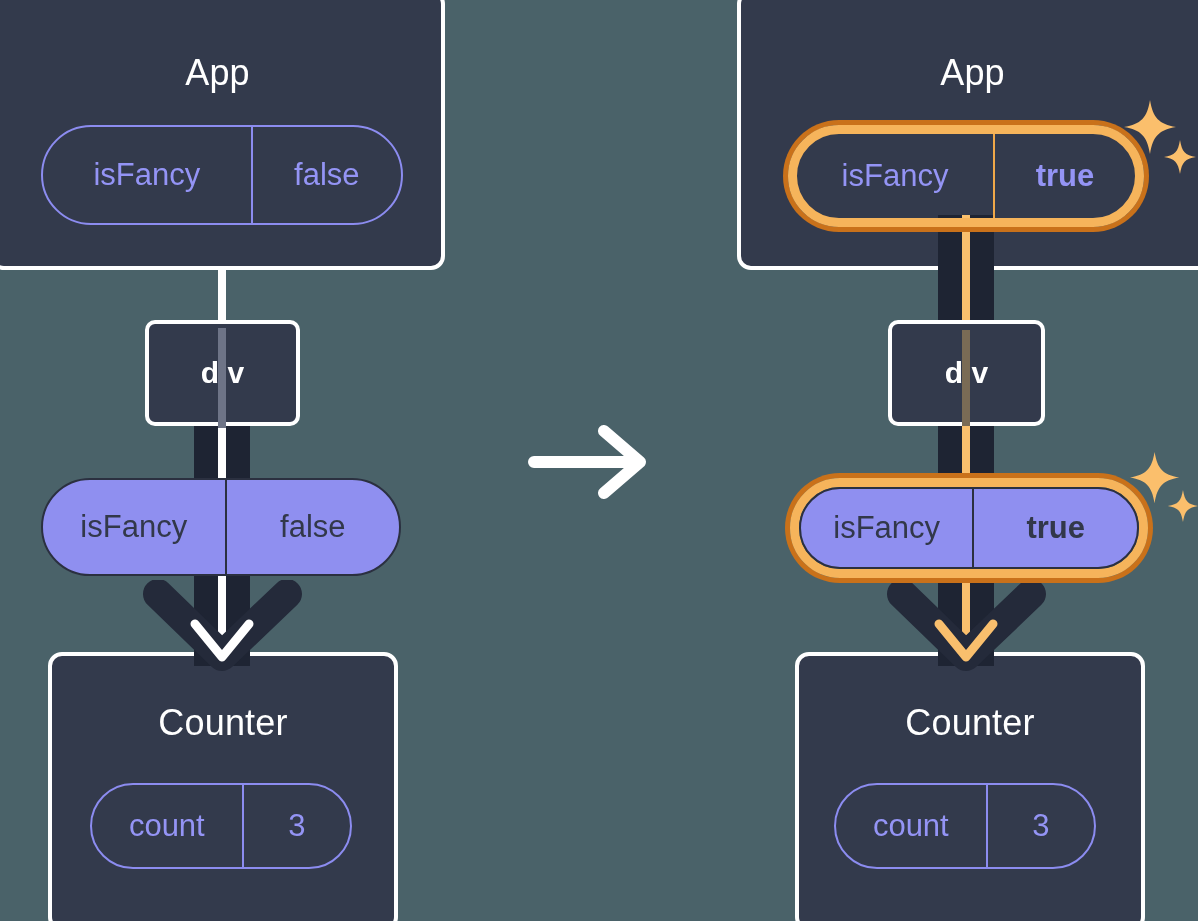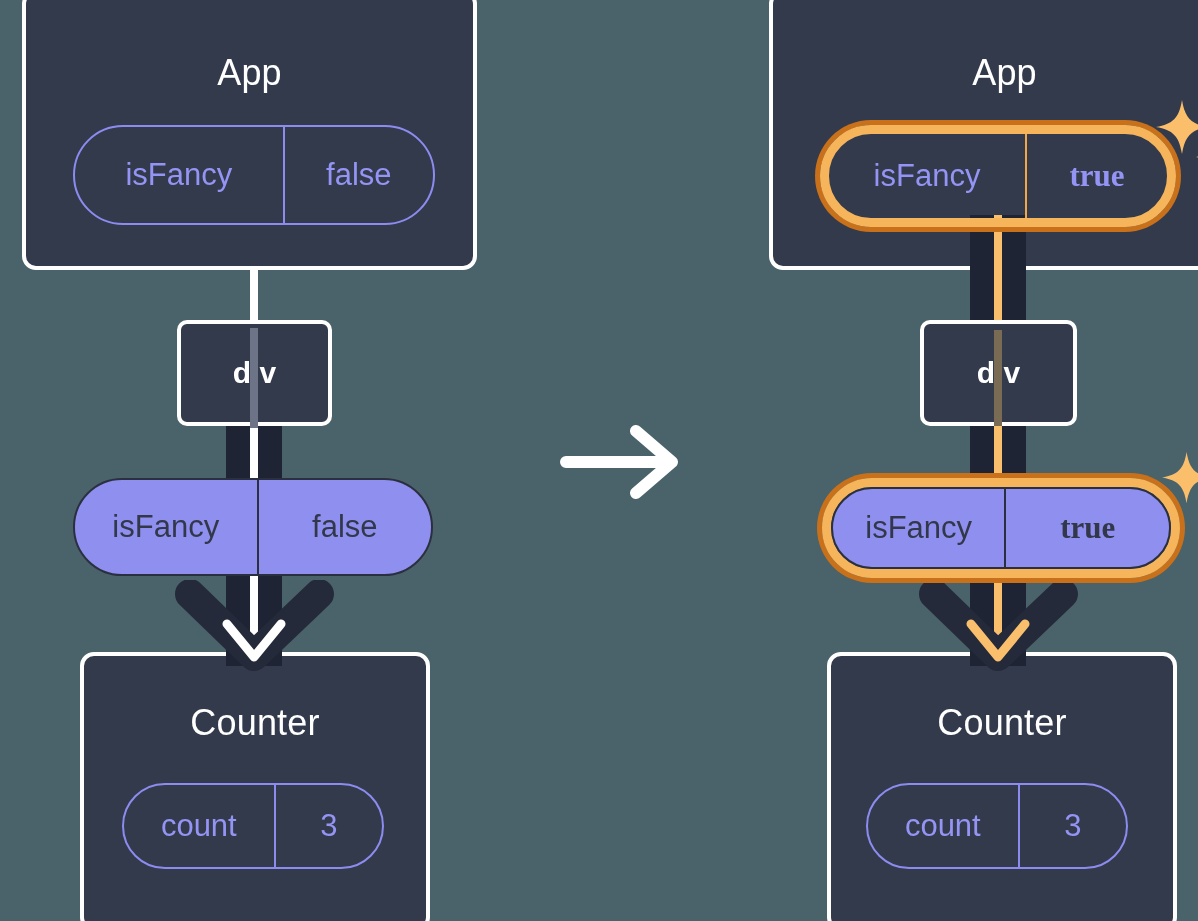--- a/index.html
+++ b/index.html
@@ -3,21 +3,21 @@
 <meta charset="utf-8">
 <style>
   html,body{margin:0;padding:0;}
   body{
     width:1198px;height:921px;
     background:#4A6269;
     font-family:"Liberation Sans","DejaVu Sans",sans-serif;
     overflow:hidden;
     position:relative;
   }
-  .stage{position:absolute;inset:0;margin-left:32px;}
+  .stage{position:absolute;inset:0;}
 
   
   .box{
     position:absolute;
     background:#333A4C;
     border:4px solid #FFFFFF;
     border-radius:14px;
     box-sizing:border-box;
   }
   .box-title{
@@ -87,21 +87,21 @@
     position:absolute;
     inset:0;
     border-radius:999px;
     display:flex;align-items:stretch;
     overflow:hidden;
   }
   .ring .inner .cell{
     display:flex;align-items:center;justify-content:center;
     font-size:31px;white-space:nowrap;
   }
-  .ring .inner .cell.bold{font-weight:700;font-family:Liberation Serif, serif;}
+  .ring .inner .cell.bold{font-weight:700;}
 
   .ring-outline .inner{background:transparent;}
   .ring-outline .inner .cell{color:#9494F5;}
   .ring-outline .inner .cell.k{flex:0 0 58%;border-right:2px solid #F0A849;}
   .ring-outline .inner .cell.v{flex:1 1 auto;}
 
   .ring-solid .inner{background:#8F8FF0;border:2px solid #2B3040;border-radius:999px;box-sizing:border-box;}
   .ring-solid .inner .cell{color:#32384A;}
   .ring-solid .inner .cell.k{flex:0 0 51%;border-right:2px solid #2B3040;}
   .ring-solid .inner .cell.v{flex:1 1 auto;}

